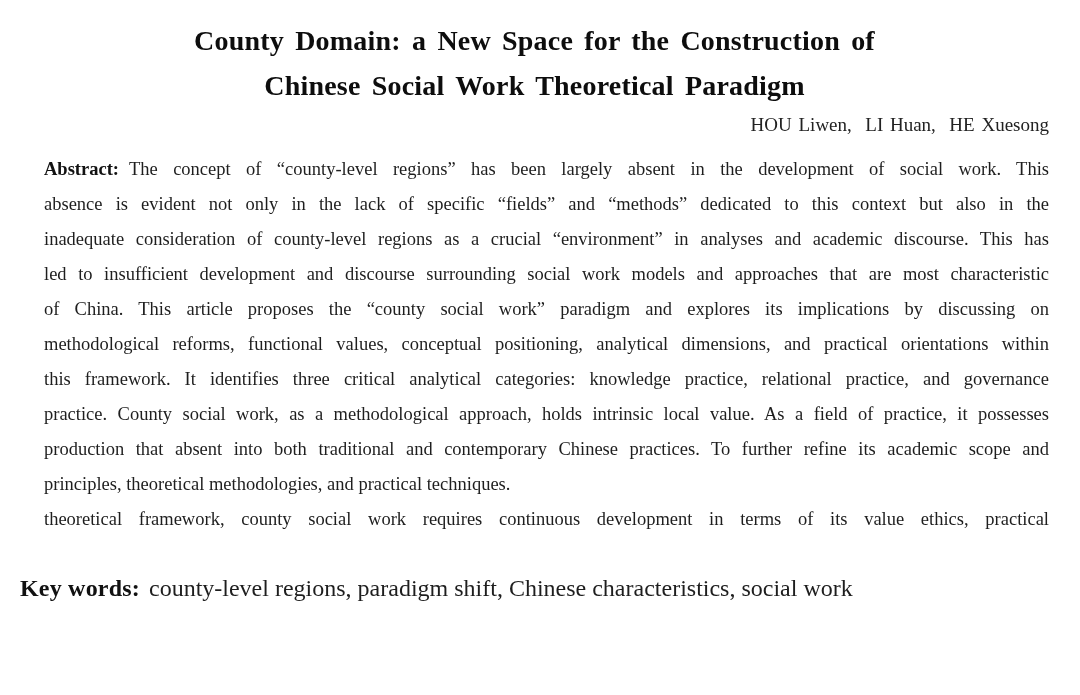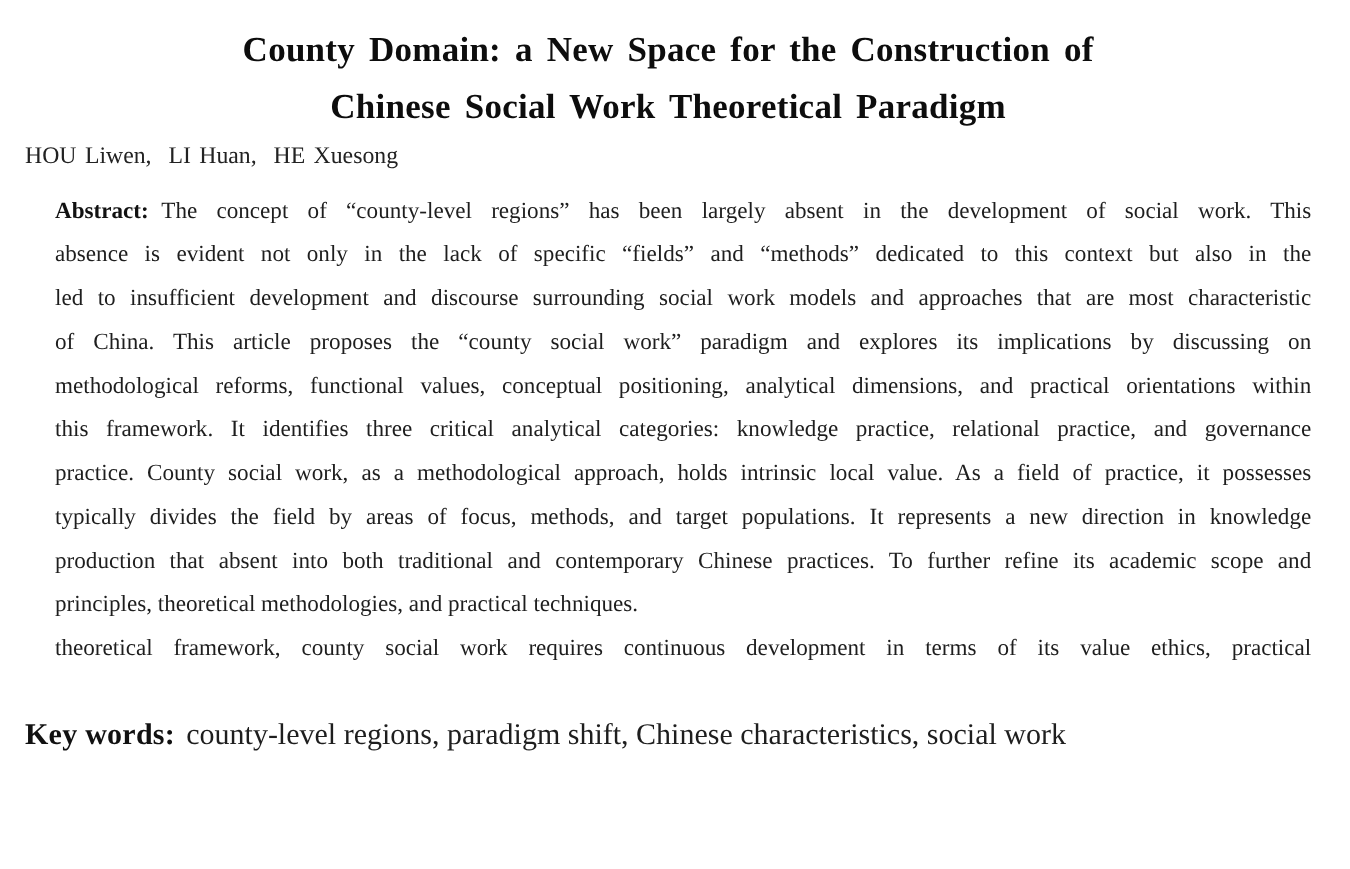--- a/index.html
+++ b/index.html
@@ -26,21 +26,21 @@
   }
   .title-line {
     font-size: 28px;
     font-weight: 700;
     line-height: 45px;
     word-spacing: 4px;
     letter-spacing: 0.2px;
   }
   .authors {
     margin-top: 2px;
-    text-align: left;
+    text-align: right;
     font-size: 19px;
     line-height: 30px;
     word-spacing: 2px;
     white-space: pre-wrap;
     color: #222222;
   }
   .abstract {
     margin-top: 12px;
     margin-left: 24px;
   }
@@ -82,26 +82,26 @@
     <div class="title-line">Chinese Social Work Theoretical Paradigm</div>
   </div>
 
   <div class="authors">HOU Liwen,  LI Huan,  HE Xuesong</div>
 
   <div class="abstract">
     <div class="abs-line">
       <span class="b abs-label">Abstract:</span><span>The concept of “county-level regions” has been largely absent in the development of social work. This</span>
     </div>
     <div class="abs-line">absence is evident not only in the lack of specific “fields” and “methods” dedicated to this context but also in the</div>
+    <div class="abs-line">inadequate consideration of county-level regions as a crucial “environment” in analyses and academic discourse. This has</div>
     <div class="abs-line">led to insufficient development and discourse surrounding social work models and approaches that are most characteristic</div>
     <div class="abs-line">of China. This article proposes the “county social work” paradigm and explores its implications by discussing on</div>
     <div class="abs-line">methodological reforms, functional values, conceptual positioning, analytical dimensions, and practical orientations within</div>
     <div class="abs-line">this framework. It identifies three critical analytical categories: knowledge practice, relational practice, and governance</div>
     <div class="abs-line">practice. County social work, as a methodological approach, holds intrinsic local value. As a field of practice, it possesses</div>
-    <div class="abs-line">typically divides the field by areas of focus, methods, and target populations. It represents a new direction in knowledge</div>
     <div class="abs-line">production that absent into both traditional and contemporary Chinese practices. To further refine its academic scope and</div>
     <div class="abs-line last">principles, theoretical methodologies, and practical techniques.</div>
     <div class="abs-line">theoretical framework, county social work requires continuous development in terms of its value ethics, practical</div>
   </div>
 
   <div class="keywords">
     <span class="b kw-label">Key words:</span><span>county-level regions, paradigm shift, Chinese characteristics, social work</span>
   </div>
 
 </div>

